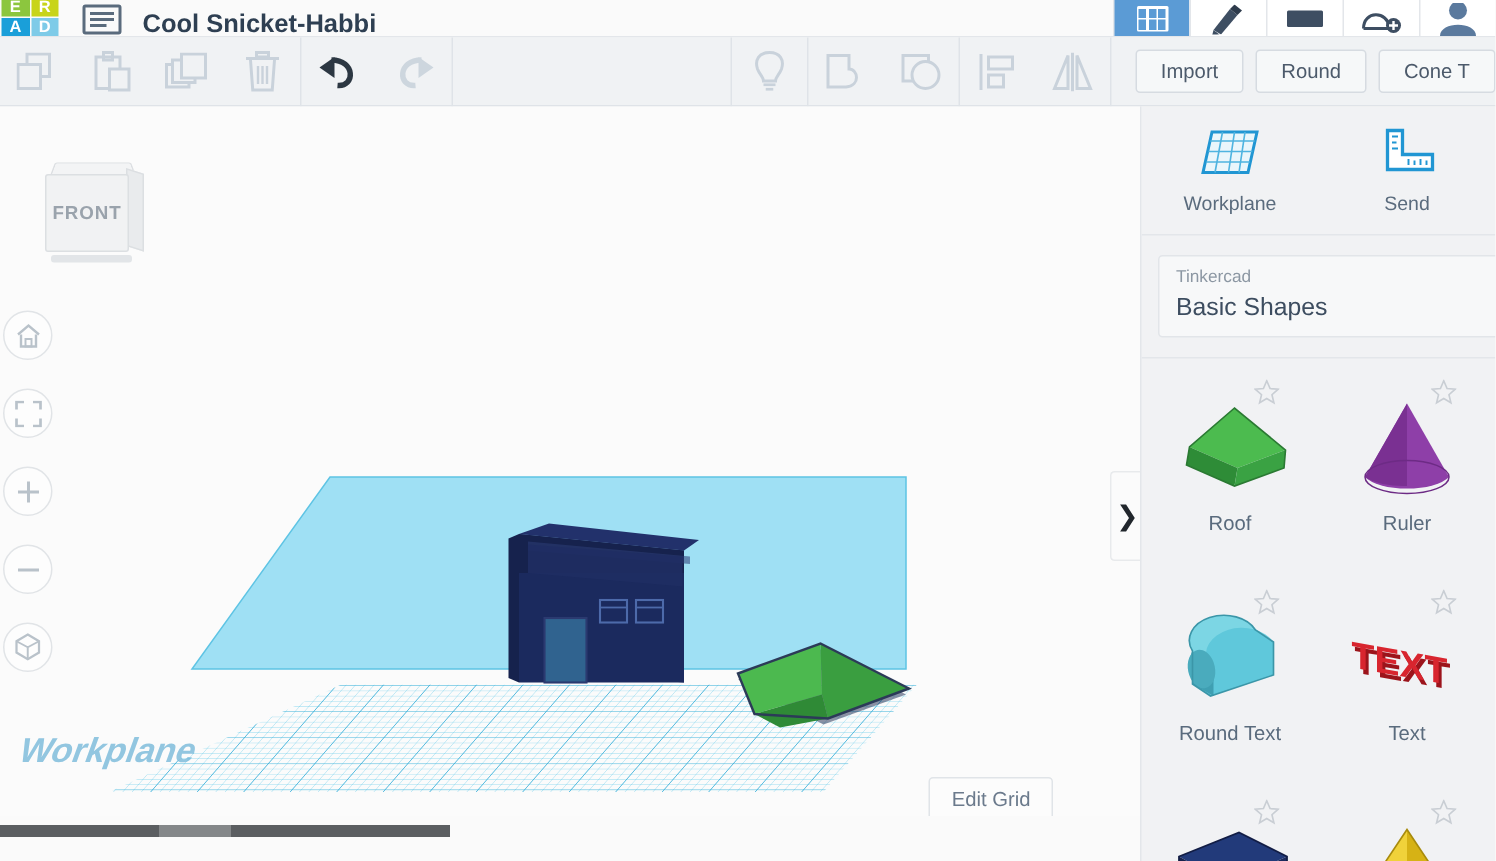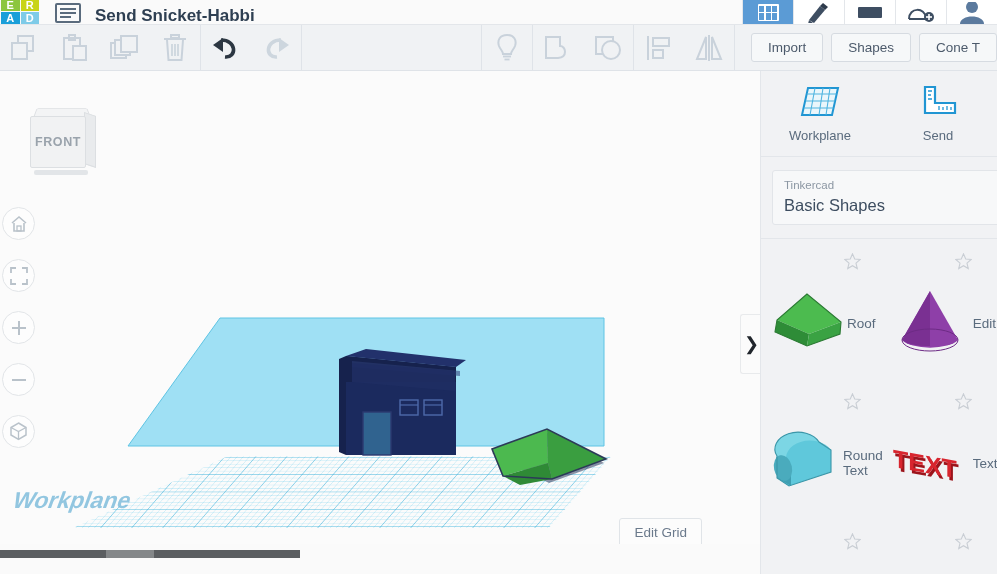--- a/index.html
+++ b/index.html
@@ -183,21 +183,21 @@
   .rp-sel-main { font-size: 16.5px; color: #3d4d60; line-height: 22px; margin-top: 2px; }
 
   .rp-rule { margin-top: 13px; height: 1px; background: #e3e6ea; }
 
   .shapes {
     display: grid; grid-template-columns: 1fr 1fr;
     padding-top: 4px;
   }
   .shape-cell {
     position: relative; height: 140px;
-    display: flex; flex-direction: row; align-items: center; justify-content: flex-start;
+    display: flex; flex-direction: column; align-items: center; justify-content: flex-start;
     padding-top: 18px;
   }
   .shape-star {
     position: absolute; right: 26px; top: 10px;
     width: 17px; height: 17px;
   }
   .shape-thumb {
     width: 86px; height: 78px;
     display: flex; align-items: center; justify-content: center;
   }
@@ -223,21 +223,21 @@
       <span class="lg-a">A</span>
       <span class="lg-d">D</span>
     </div>
 
     <div class="doc-icon">
       <i></i>
         <i></i>
         <i></i>
     </div>
 
-    <div class="doc-title">Send Snicket-Habbi</div>
+    <div class="doc-title">Cool Snicket-Habbi</div>
 
     <div class="view-modes">
       <div class="vm-btn active">
         <div class="grid-glyph">
           <i></i>
             <i></i>
             <i></i>
             <i></i>
             <i></i>
             <i></i>
@@ -371,21 +371,21 @@
           <line x1="14" y1="0" x2="14" y2="26" stroke="#c9d2db" stroke-width="2"></line>
           <path d="M17 2 L17 24 L26 24 Z" fill="none" stroke="#c9d2db" stroke-width="2"></path>
         </svg>
       </div>
     </div>
 
     <div class="tdiv"></div>
 
     <div class="tbar-buttons">
       <div class="pill">Import</div>
-      <div class="pill">Shapes</div>
+      <div class="pill">Round</div>
       <div class="pill">Cone T</div>
     </div>
   </div>
 
   <div class="canvas">
 
     <svg class="workplane-wrap" viewBox="0 0 760 487">
       <defs>
         <pattern id="gridfine" width="6.2" height="6.2" patternUnits="userSpaceOnUse">
           <path d="M6.2 0 L0 0 0 6.2" fill="none" stroke="#4fc3e8" stroke-width="0.5"></path>
@@ -541,21 +541,21 @@
         <svg class="shape-star" viewBox="0 0 20 20">
           <polygon points="10,1 12.6,7.1 19,7.6 14.1,11.9 15.6,18.3 10,14.9 4.4,18.3 5.9,11.9 1,7.6 7.4,7.1" fill="none" stroke="#c9ced4" stroke-width="1.3"></polygon>
         </svg>
         <div class="shape-thumb">
           <svg width="76" height="68" viewBox="0 0 76 68">
             <path d="M38,3 L66,52 A30 12 0 0 1 10,52 Z" fill="#8e3fa8"></path>
             <path d="M38,3 L38,58 A30 12 0 0 1 10,52 Z" fill="#7a3092"></path>
             <ellipse cx="38" cy="52" rx="28" ry="11" fill="none" stroke="#6d2b85" stroke-width="1"></ellipse>
           </svg>
         </div>
-        <div class="shape-label">Edit</div>
+        <div class="shape-label">Ruler</div>
       </div>
 
       <div class="shape-cell">
         <svg class="shape-star" viewBox="0 0 20 20">
           <polygon points="10,1 12.6,7.1 19,7.6 14.1,11.9 15.6,18.3 10,14.9 4.4,18.3 5.9,11.9 1,7.6 7.4,7.1" fill="none" stroke="#c9ced4" stroke-width="1.3"></polygon>
         </svg>
         <div class="shape-thumb">
           <svg width="82" height="64" viewBox="0 0 82 64">
             <path d="M16,48 L16,26 A22 16 0 0 1 58,12 L70,20 L70,42 L28,56 Z" fill="#5fc8db"></path>
             <path d="M16,26 A22 16 0 0 1 58,12 L70,20 A24 18 0 0 0 26,34 Z" fill="#7cd6e4"></path>

